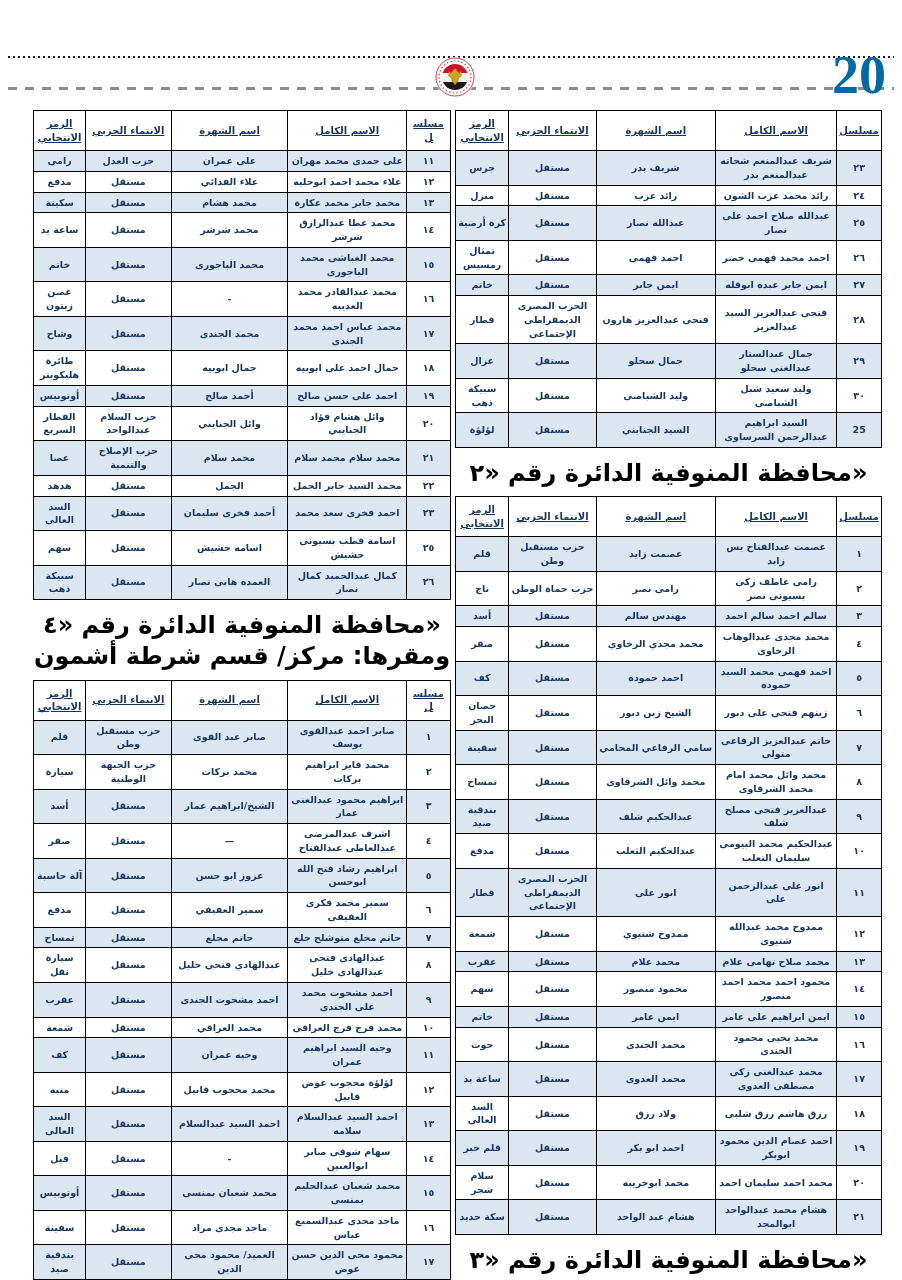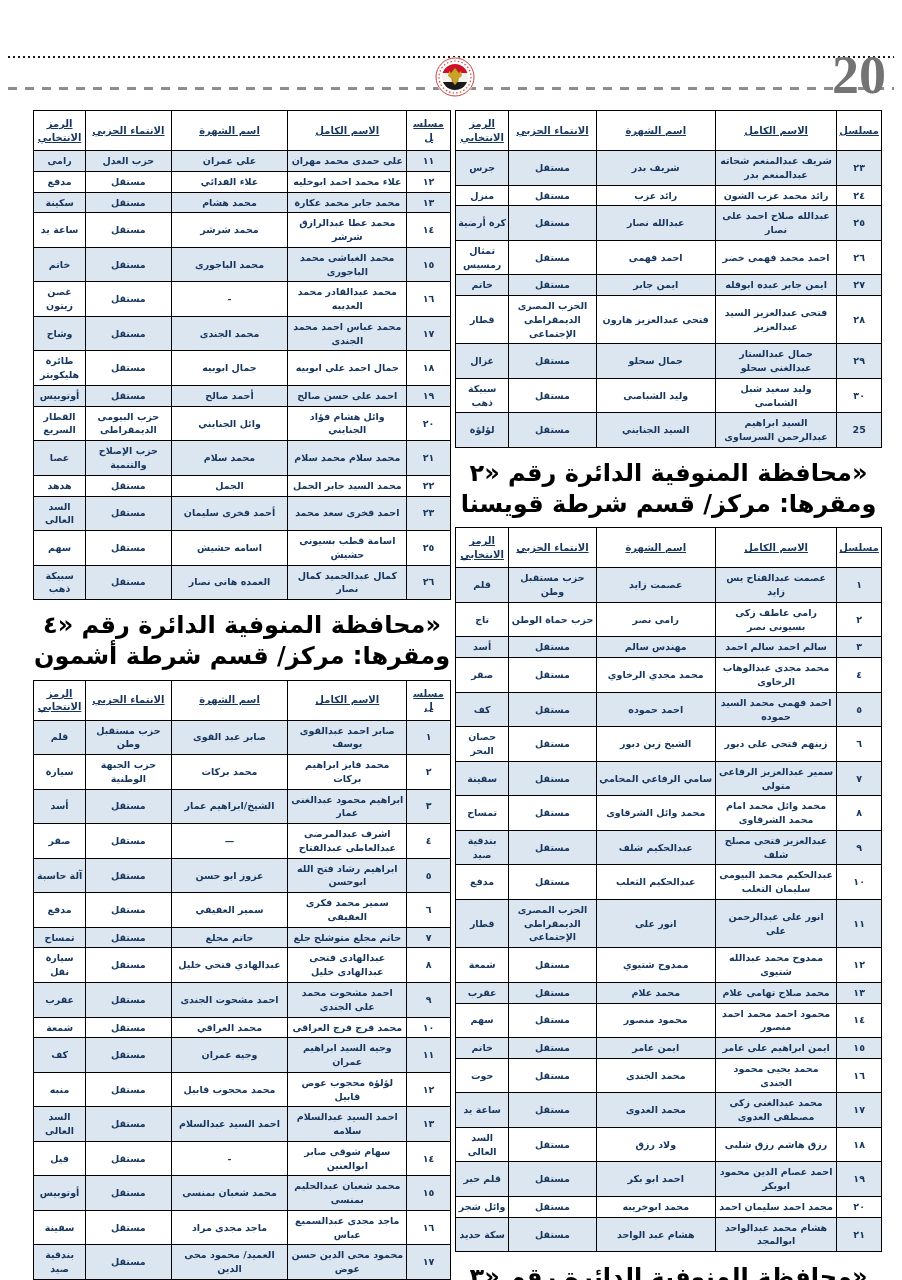--- a/index.html
+++ b/index.html
@@ -6,21 +6,21 @@
   body{
     width:902px;height:1280px;position:relative;background:#ffffff;
     font-family:"DejaVu Sans",sans-serif;overflow:hidden;
   }
   
   .rule{position:absolute;left:8px;right:8px;}
   .rule-dotted{top:56px;height:2px;background:repeating-linear-gradient(90deg,#1a1a1a 0 2px,transparent 2px 5px);}
   .rule-dashed{top:87px;height:3px;background:repeating-linear-gradient(90deg,#8d8d8d 0 9px,transparent 9px 17px);}
   .page-number{
     position:absolute;top:48px;right:16px;
-    font-family:"Liberation Serif",serif;font-weight:bold;font-size:54px;color:#737373;line-height:1;margin-left:12px;
+    font-family:"Liberation Serif",serif;font-weight:bold;font-size:54px;color:#0369a1;line-height:1;margin-left:12px;
   }
   .logo{position:absolute;left:435px;top:57px;width:40px;height:40px;background:#fff;border-radius:50%;}
   
   .col{position:absolute;top:110px;}
   .col-left{left:33px;width:418px;}
   .col-right{left:455px;width:427px;}
   
   .section-title{
     text-align:center;font-weight:bold;color:#000;
     font-size:24px;line-height:1.3;margin:10px 0 7px 0;
@@ -146,21 +146,20 @@
           <td>السيد ابراهيم عبدالرحمن السرساوى</td>
           <td>السيد الجنايني</td>
           <td>مستقل</td>
           <td>لؤلؤة</td>
         </tr>
       </tbody>
     </table>
 
   <div class="section-title">
     <div>محافظة المنوفية الدائرة رقم «٢»</div>
-    <div>ومقرها: مركز/ قسم شرطة قويسنا</div>
   </div>
   <table>
       <colgroup>
         <col class="c-serial">
         <col class="c-name">
         <col class="c-shohra">
         <col class="c-party">
         <col class="c-symbol">
       </colgroup>
       <thead>
@@ -210,21 +209,21 @@
         </tr>
         <tr>
           <td>٦</td>
           <td>زينهم فتحى على دبور</td>
           <td>الشيخ زين دبور</td>
           <td>مستقل</td>
           <td>حصان البحر</td>
         </tr>
         <tr>
           <td>٧</td>
-          <td>سمير عبدالعزيز الرفاعى متولى</td>
+          <td>خاتم عبدالعزيز الرفاعى متولى</td>
           <td>سامي الرفاعي المحامي</td>
           <td>مستقل</td>
           <td>سفينة</td>
         </tr>
         <tr>
           <td>٨</td>
           <td>محمد وائل محمد امام محمد الشرقاوى</td>
           <td>محمد وائل الشرقاوى</td>
           <td>مستقل</td>
           <td>تمساح</td>
@@ -304,21 +303,21 @@
           <td>احمد عصام الدين محمود ابوبكر</td>
           <td>احمد ابو بكر</td>
           <td>مستقل</td>
           <td>قلم حبر</td>
         </tr>
         <tr>
           <td>٢٠</td>
           <td>محمد احمد سليمان احمد</td>
           <td>محمد ابوخريبه</td>
           <td>مستقل</td>
-          <td>وائل شجر</td>
+          <td>سلام شجر</td>
         </tr>
         <tr>
           <td>٢١</td>
           <td>هشام محمد عبدالواحد ابوالمجد</td>
           <td>هشام عبد الواحد</td>
           <td>مستقل</td>
           <td>سكة حديد</td>
         </tr>
       </tbody>
     </table>
@@ -409,21 +408,21 @@
           <td>١٩</td>
           <td>احمد على حسن صالح</td>
           <td>أحمد صالح</td>
           <td>مستقل</td>
           <td>أوتوبيس</td>
         </tr>
         <tr>
           <td>٢٠</td>
           <td>وائل هشام فؤاد الجنايني</td>
           <td>وائل الجنايني</td>
-          <td>حزب البيومى الديمقراطى</td>
+          <td>حزب السلام عبدالواحد</td>
           <td>القطار السريع</td>
         </tr>
         <tr>
           <td>٢١</td>
           <td>محمد سلام محمد سلام</td>
           <td>محمد سلام</td>
           <td>حزب الإصلاح والتنمية</td>
           <td>عصا</td>
         </tr>
         <tr>

